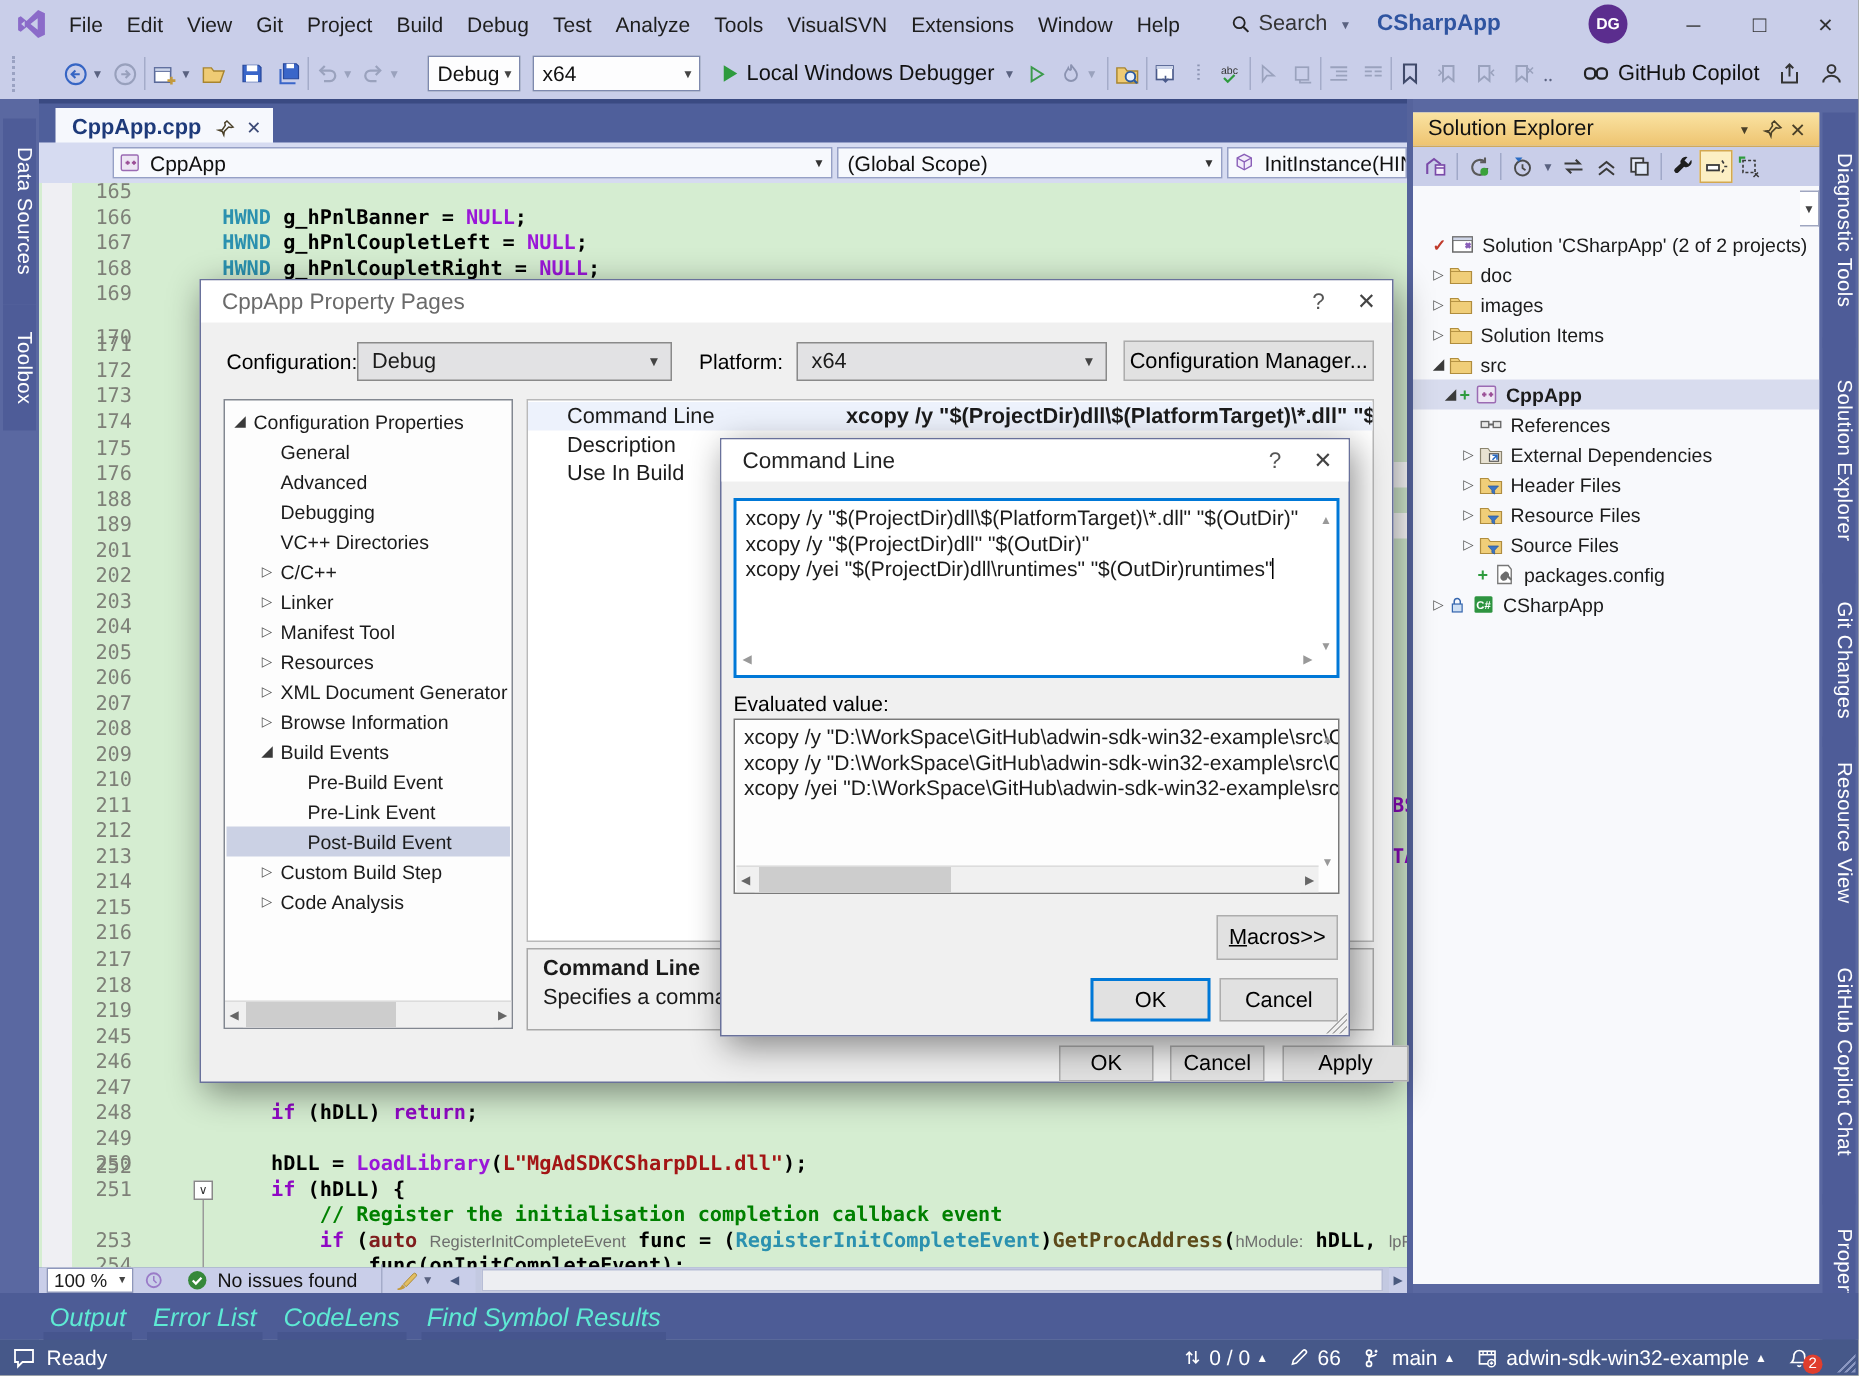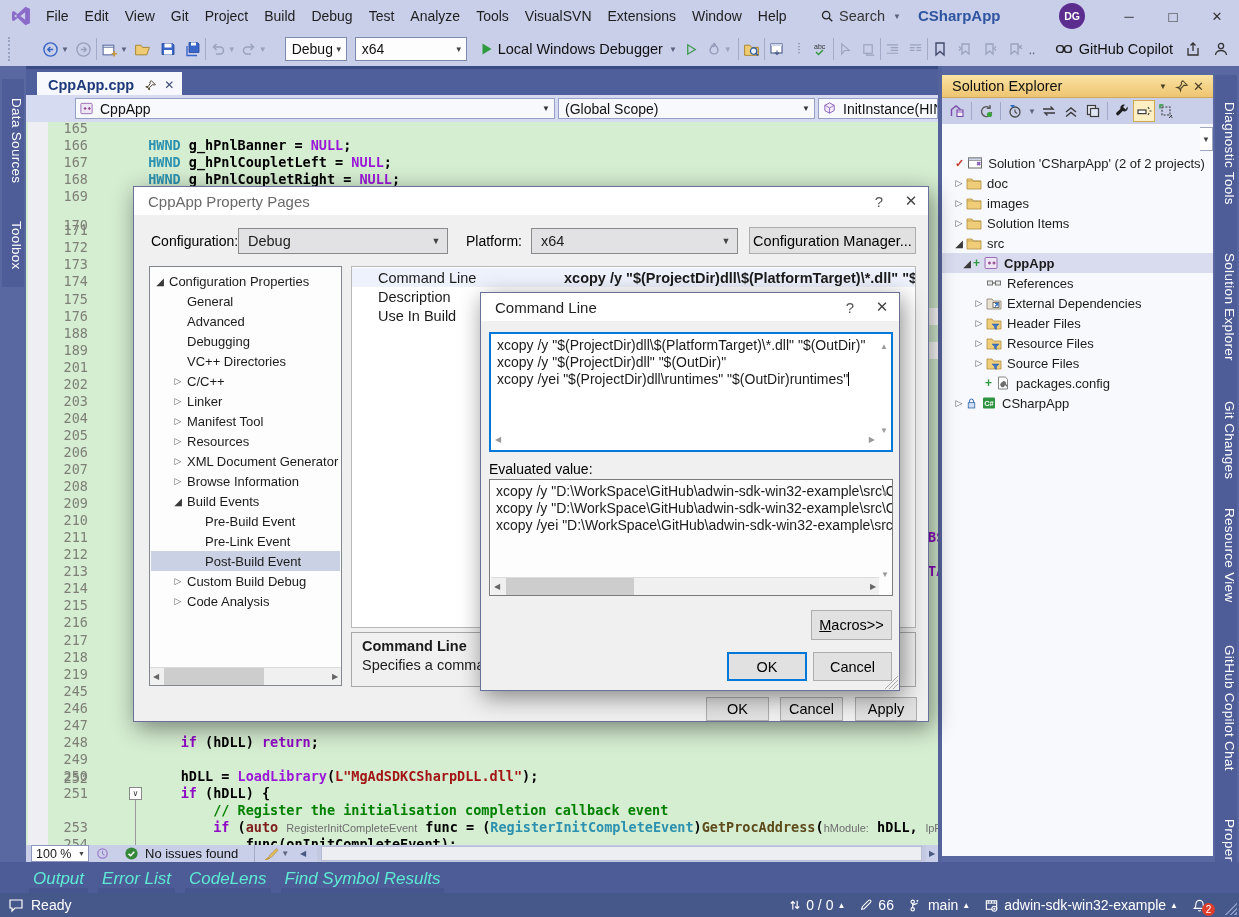--- a/index.html
+++ b/index.html
@@ -836,21 +836,21 @@
             <span class="arr"></span>
             <span style="margin-left: 3px;">Pre-Link Event</span>
           </div>
           <div class="tsel" style="left: 1px; top: 284px; width: 189px; height: 20px;"></div>
           <div class="titem" style="left: 40px; top: 284px;">
             <span class="arr"></span>
             <span style="margin-left: 3px;">Post-Build Event</span>
           </div>
           <div class="titem" style="left: 22px; top: 304px;">
             <span class="arr">▷</span>
-            <span style="margin-left: 3px;">Custom Build Debug</span>
+            <span style="margin-left: 3px;">Custom Build Step</span>
           </div>
           <div class="titem" style="left: 22px; top: 324px;">
             <span class="arr">▷</span>
             <span style="margin-left: 3px;">Code Analysis</span>
           </div>
         </div>
       <div class="hsb" style="left:0px;bottom:0px;width:191px;">
         <span class="sarrow">◀</span>
         <span class="tr">
             <span class="th" style="left:2px;width:100px;"></span>
@@ -873,21 +873,21 @@
             <span style="font-weight: bold; white-space: pre; overflow: hidden; flex: 1 1 0%;"></span>
           </div>
         </div>
     </div>
     <div class="abs" style="left:217px;top:445px;width:565px;height:55px;background:#F0F0F0;border:1px solid #A8A8A8;box-sizing:border-box;">
       <div style="margin:5px 0 0 10px;font-weight:bold;font-size:14.5px;">Command Line</div>
       <div style="margin:3px 0 0 10px;font-size:14.5px;">Specifies a command</div>
     </div>
     <div class="btn" style="left:572px;top:510px;width:63px;height:24px;">OK</div>
     <div class="btn" style="left:646px;top:510px;width:63px;height:24px;">Cancel</div>
-    <div class="btn" style="left:721px;top:510px;width:62px;height:24px;">Apply</div>
+    <div class="btn" style="left:721px;top:510px;width:84px;height:24px;">Apply</div>
   </div>
 
   <div id="dlg2" class="dlg" style="left:480px;top:292px;width:420px;height:399px;">
     <div class="dlg-title">
       <span class="tt" style="color:#222;">Command Line</span>
       <span class="dlg-q">?</span>
       <span class="dlg-x">✕</span>
     </div>
     <div class="tbox" style="left:8px;top:39px;width:404px;height:120px;border:2px solid #0078D7;">
       <div id="dlg2-input">

